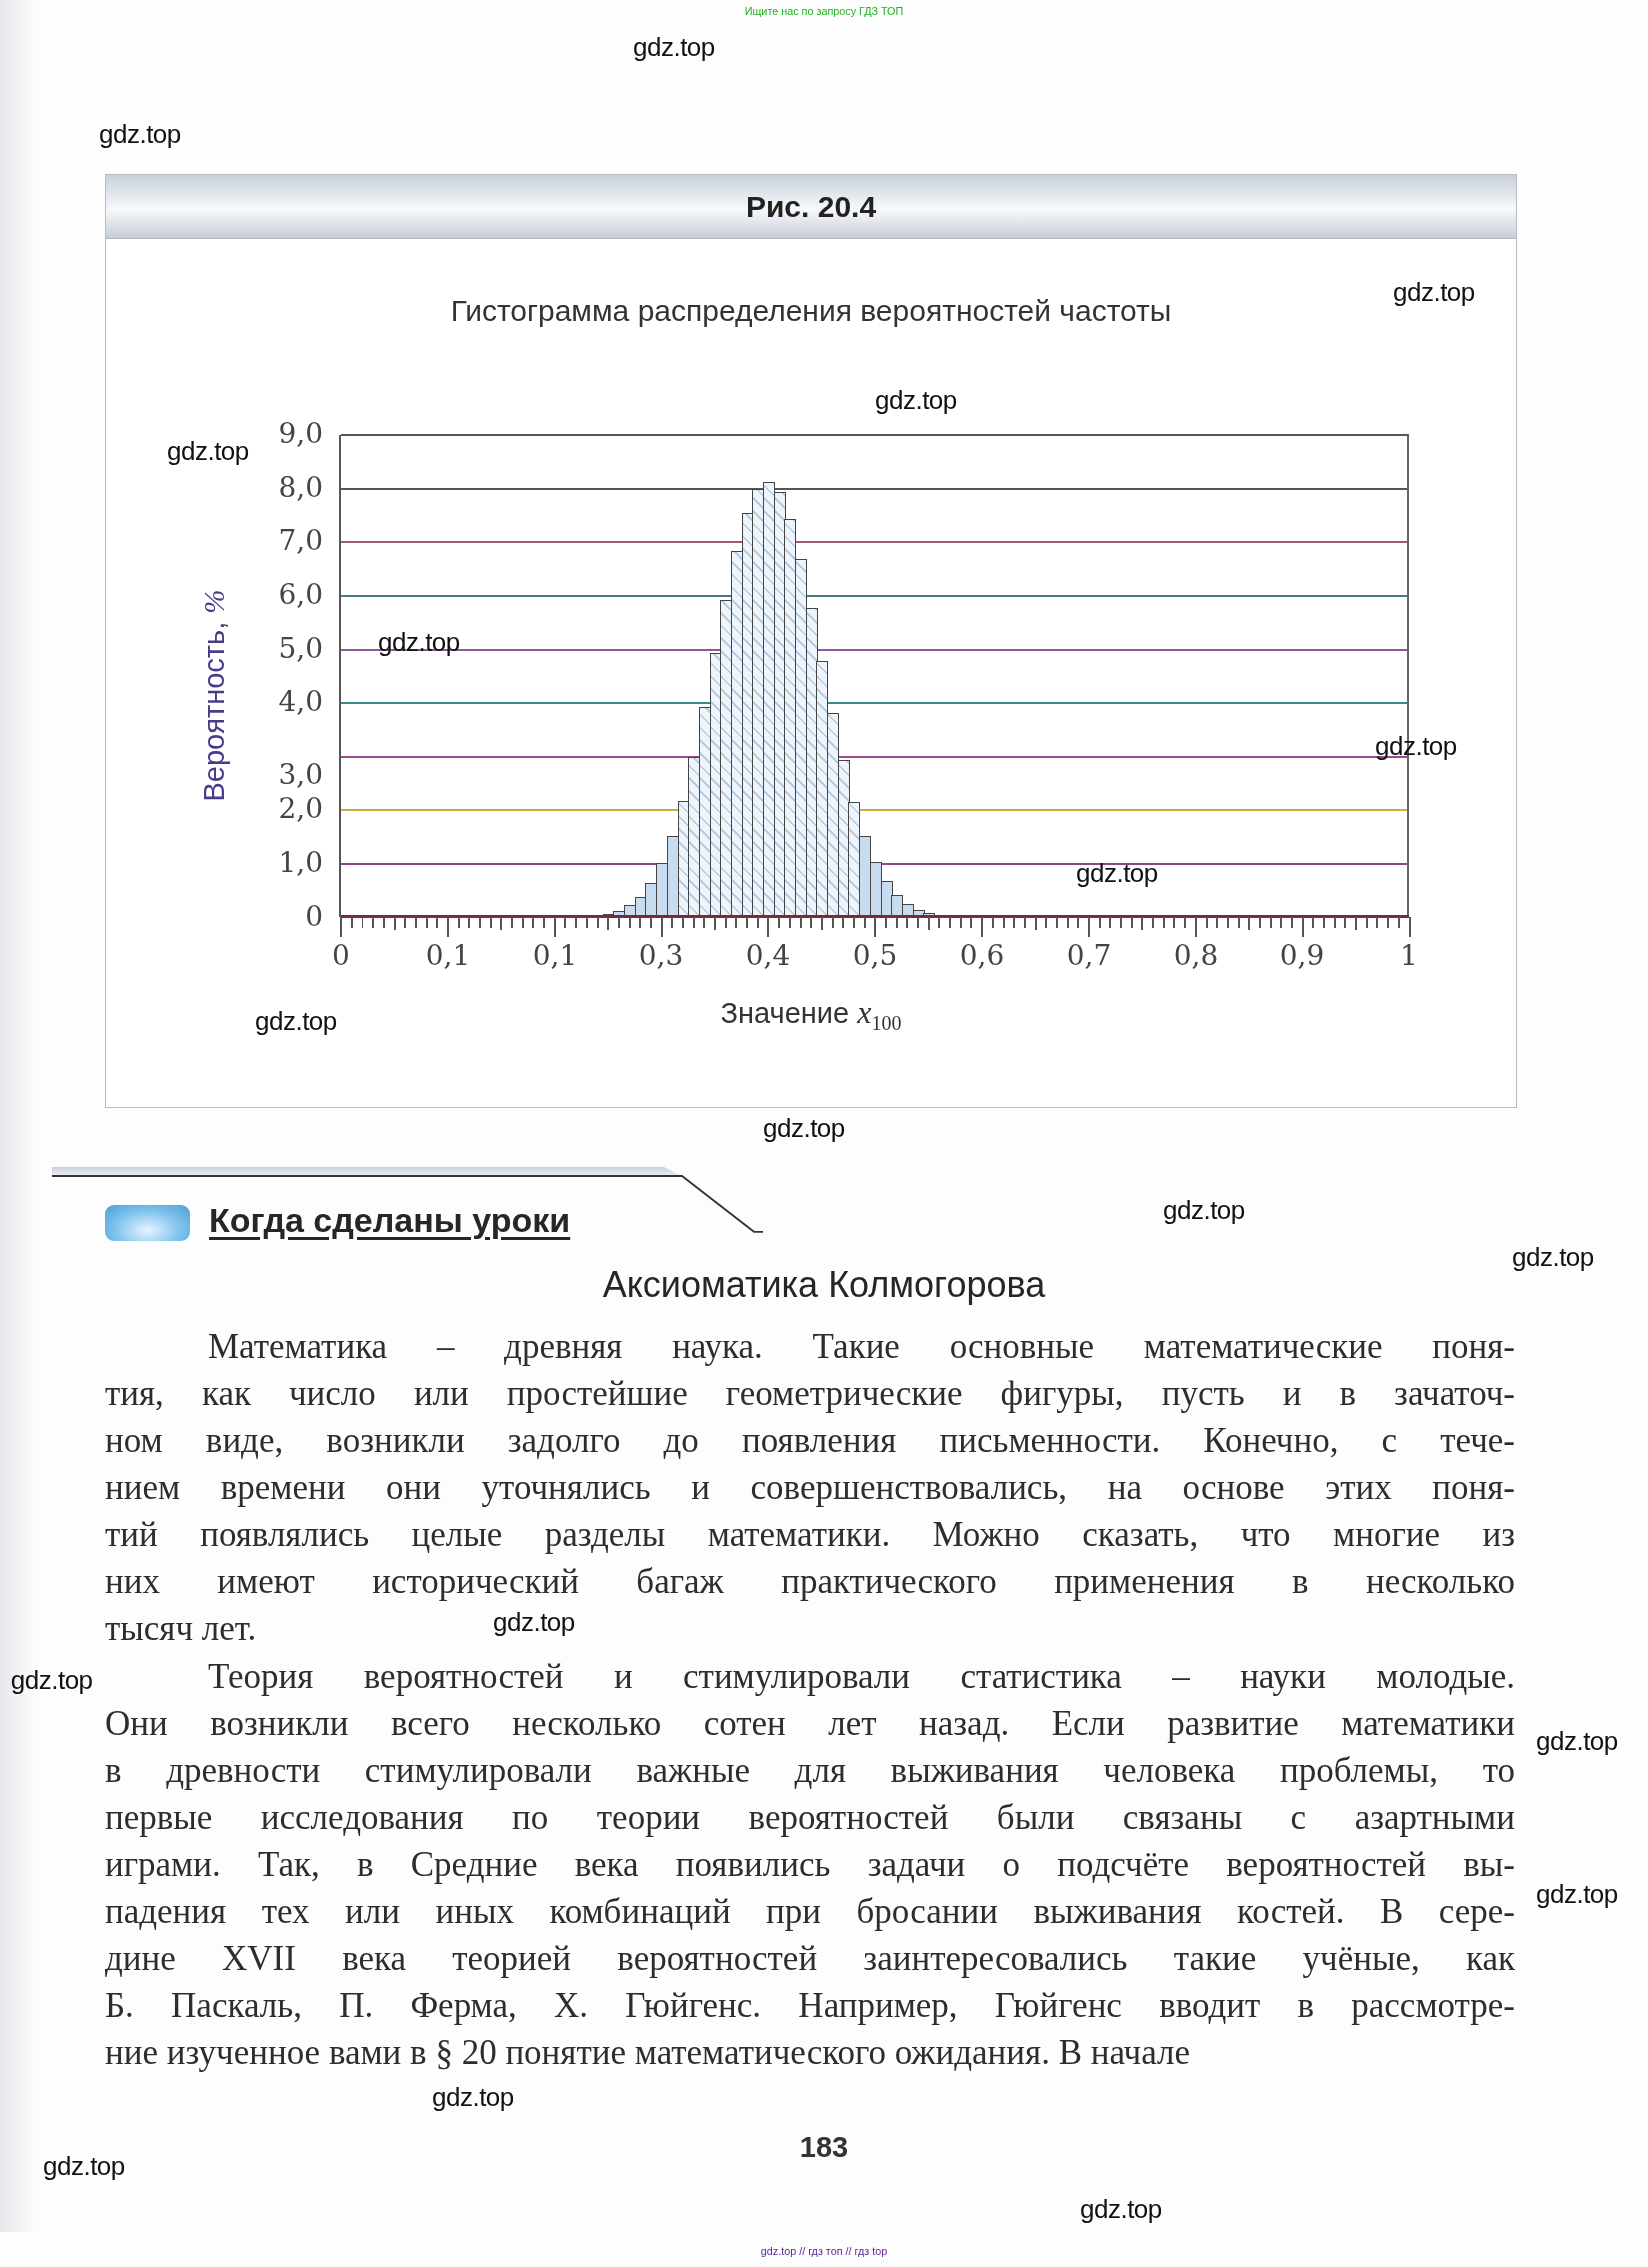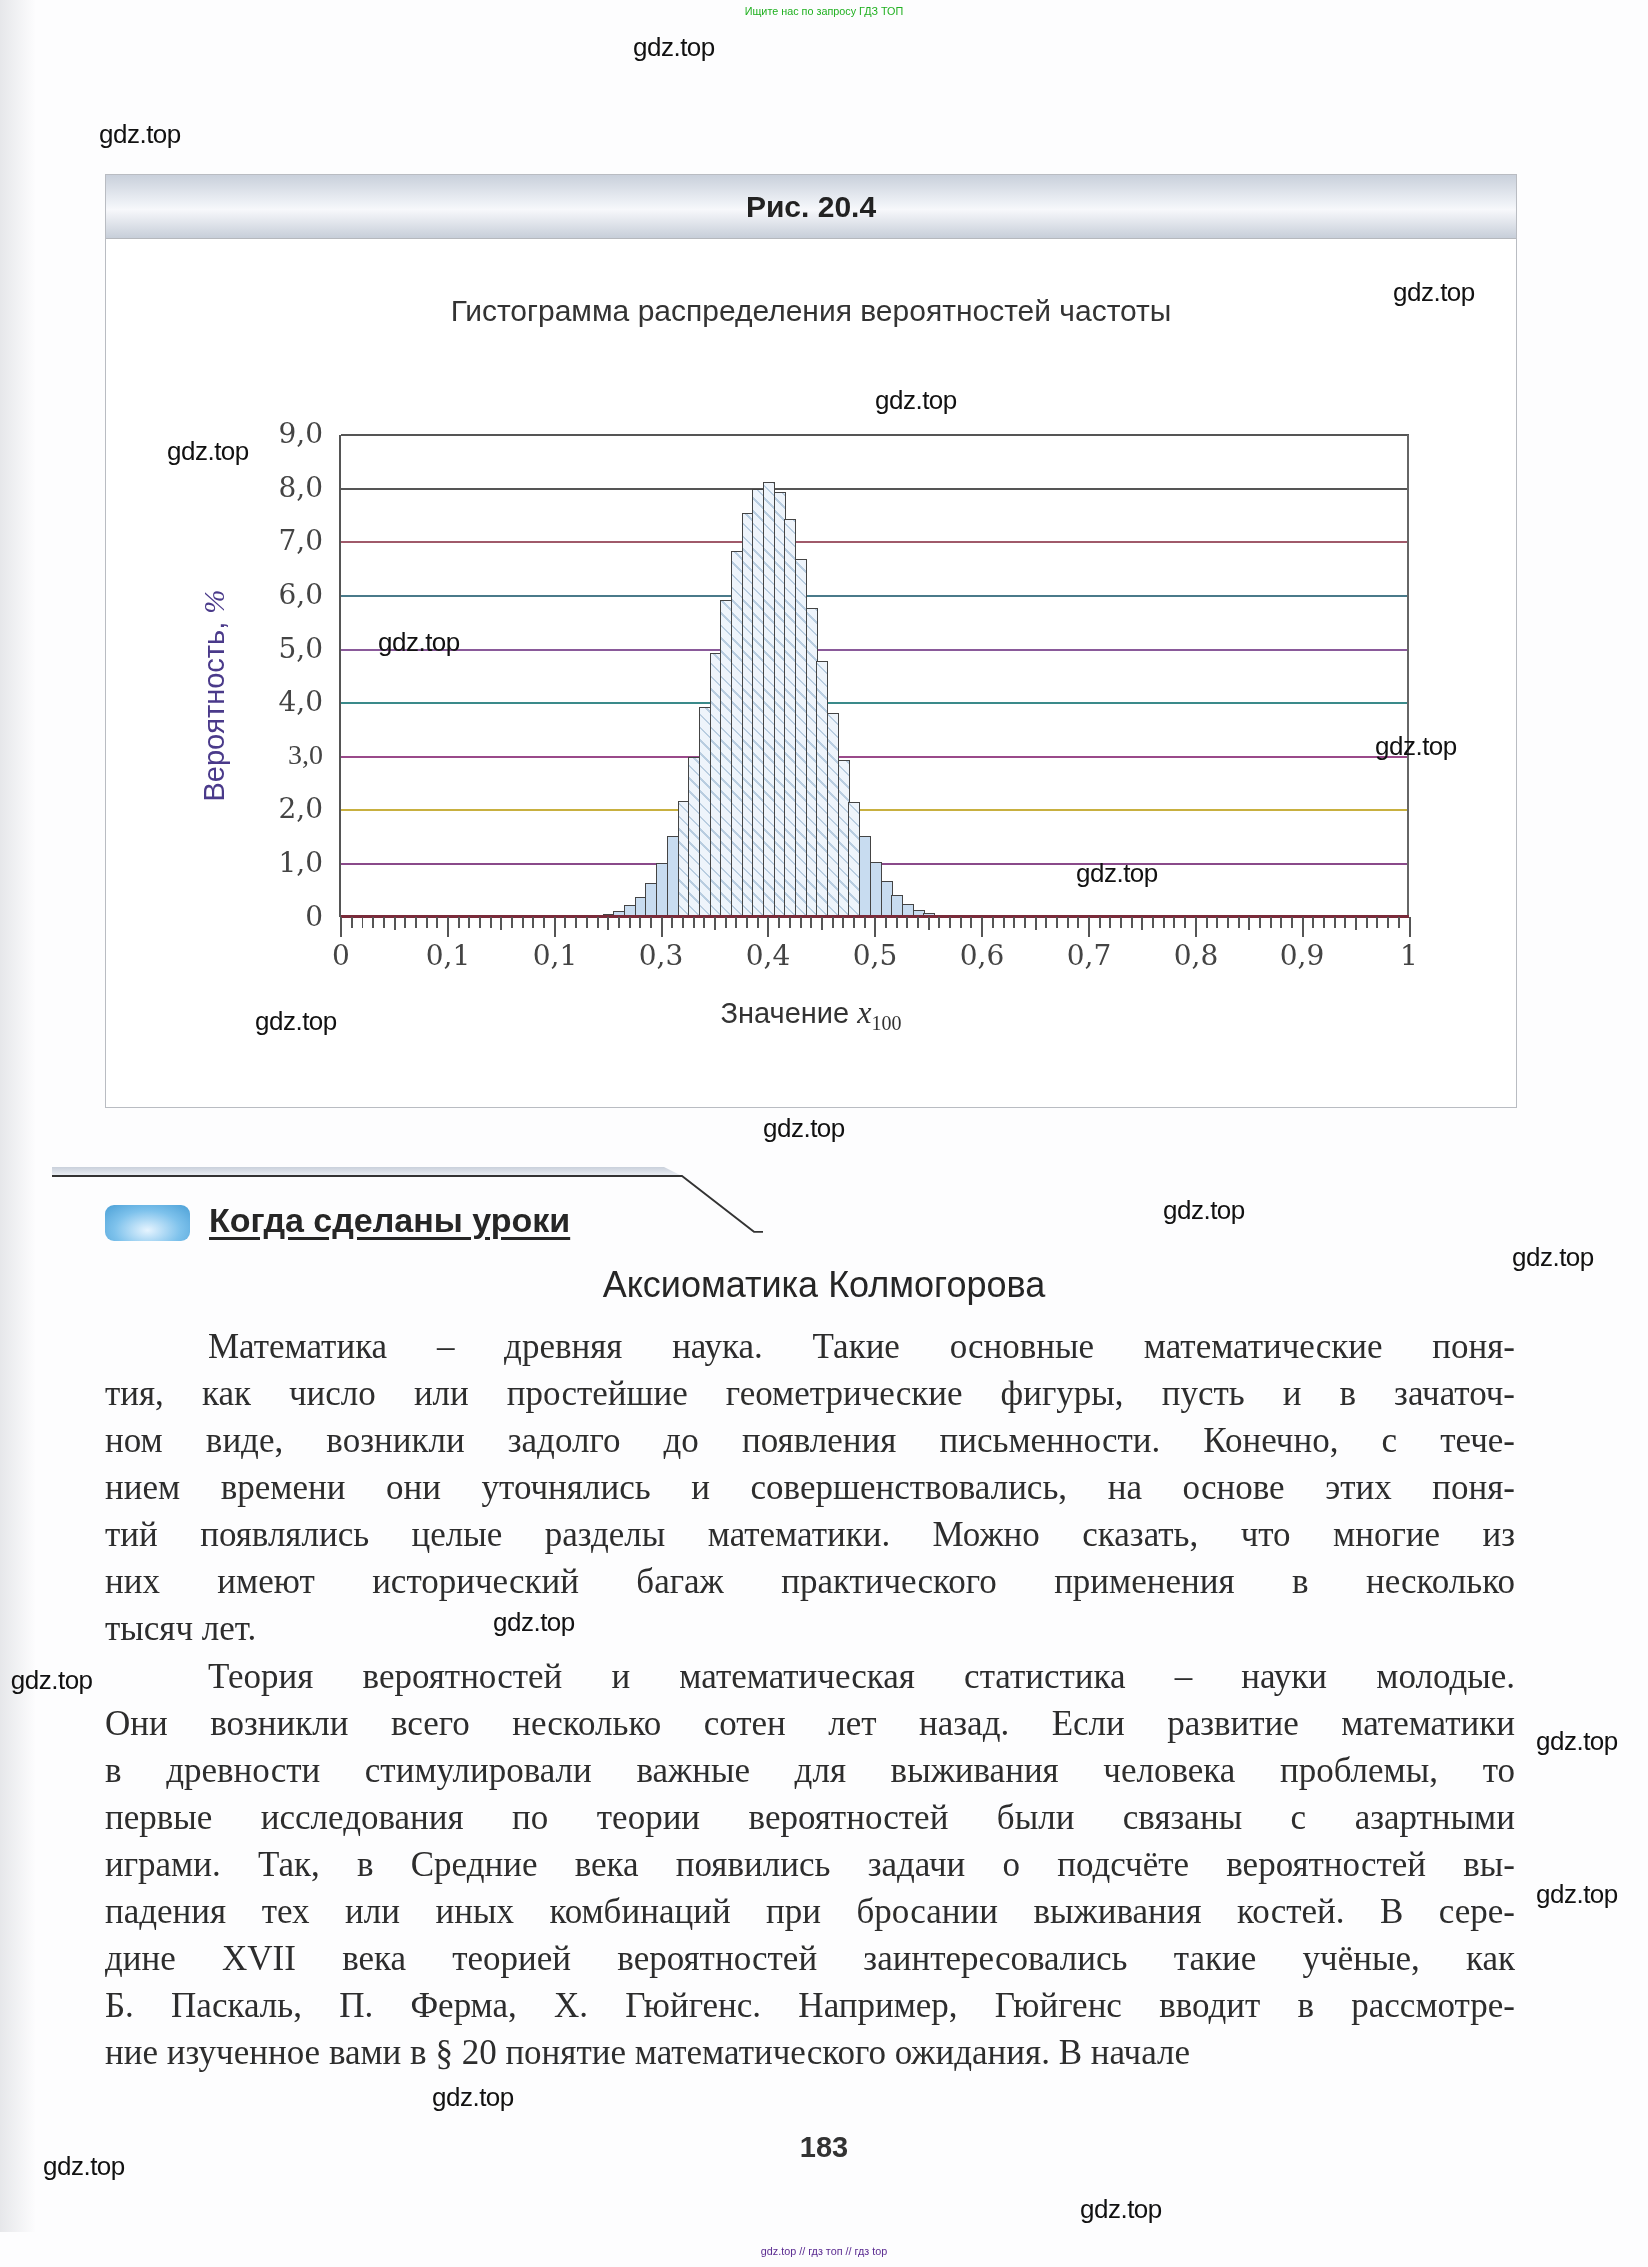--- a/index.html
+++ b/index.html
@@ -118,21 +118,21 @@
   <div class="chart-title" style="top:114px;">Гистограмма распределения вероятностей частоты</div>
 
   <div class="ylabel">
     <span>Вероятность, </span><span class="pct">%</span>
   </div>
 
   <div id="yticks">
       <div class="ytick-label" style="left: 145px; top: 725px;">0</div>
       <div class="ytick-label" style="left: 145px; top: 671px;">1,0</div>
       <div class="ytick-label" style="left: 145px; top: 617px;">2,0</div>
-      <div class="ytick-label" style="left: 145px; top: 564px; font-family: Liberation Serif, serif;">3,0</div>
+      <div class="ytick-label" style="left: 145px; top: 583px;">3,0</div>
       <div class="ytick-label" style="left: 145px; top: 510px;">4,0</div>
       <div class="ytick-label" style="left: 145px; top: 457px;">5,0</div>
       <div class="ytick-label" style="left: 145px; top: 403px;">6,0</div>
       <div class="ytick-label" style="left: 145px; top: 349px;">7,0</div>
       <div class="ytick-label" style="left: 145px; top: 296px;">8,0</div>
       <div class="ytick-label" style="left: 145px; top: 242px;">9,0</div>
     </div>
   <div id="xticks">
       <div class="xtick-label" style="left: 199px; top: 764px;">0</div>
       <div class="xtick-label" style="left: 306px; top: 764px;">0,1</div>
@@ -326,21 +326,21 @@
 <div class="para" id="para0" style="top:1323px;">
     <span class="line" style="text-indent: 103px;">Математика – древняя наука. Такие основные математические поня-</span>
     <span class="line">тия, как число или простейшие геометрические фигуры, пусть и в зачаточ-</span>
     <span class="line">ном виде, возникли задолго до появления письменности. Конечно, с тече-</span>
     <span class="line">нием времени они уточнялись и совершенствовались, на основе этих поня-</span>
     <span class="line">тий появлялись целые разделы математики. Можно сказать, что многие из</span>
     <span class="line">них имеют исторический багаж практического применения в несколько</span>
     <span class="line last">тысяч лет.</span>
   </div>
 <div class="para" id="para1" style="top:1653px;">
-    <span class="line" style="text-indent: 103px;">Теория вероятностей и математическая статистика – науки молодые.</span>
+    <span class="line" style="text-indent: 103px;">Теория вероятностей и стимулировали статистика – науки молодые.</span>
     <span class="line">Они возникли всего несколько сотен лет назад. Если развитие математики</span>
     <span class="line">в древности стимулировали важные для выживания человека проблемы, то</span>
     <span class="line">первые исследования по теории вероятностей были связаны с азартными</span>
     <span class="line">играми. Так, в Средние века появились задачи о подсчёте вероятностей вы-</span>
     <span class="line">падения тех или иных комбинаций при бросании выживания костей. В сере-</span>
     <span class="line">дине XVII века теорией вероятностей заинтересовались такие учёные, как</span>
     <span class="line">Б. Паскаль, П. Ферма, Х. Гюйгенс. Например, Гюйгенс вводит в рассмотре-</span>
     <span class="line last">ние изученное вами в § 20 понятие математического ожидания. В начале</span>
   </div>
 

